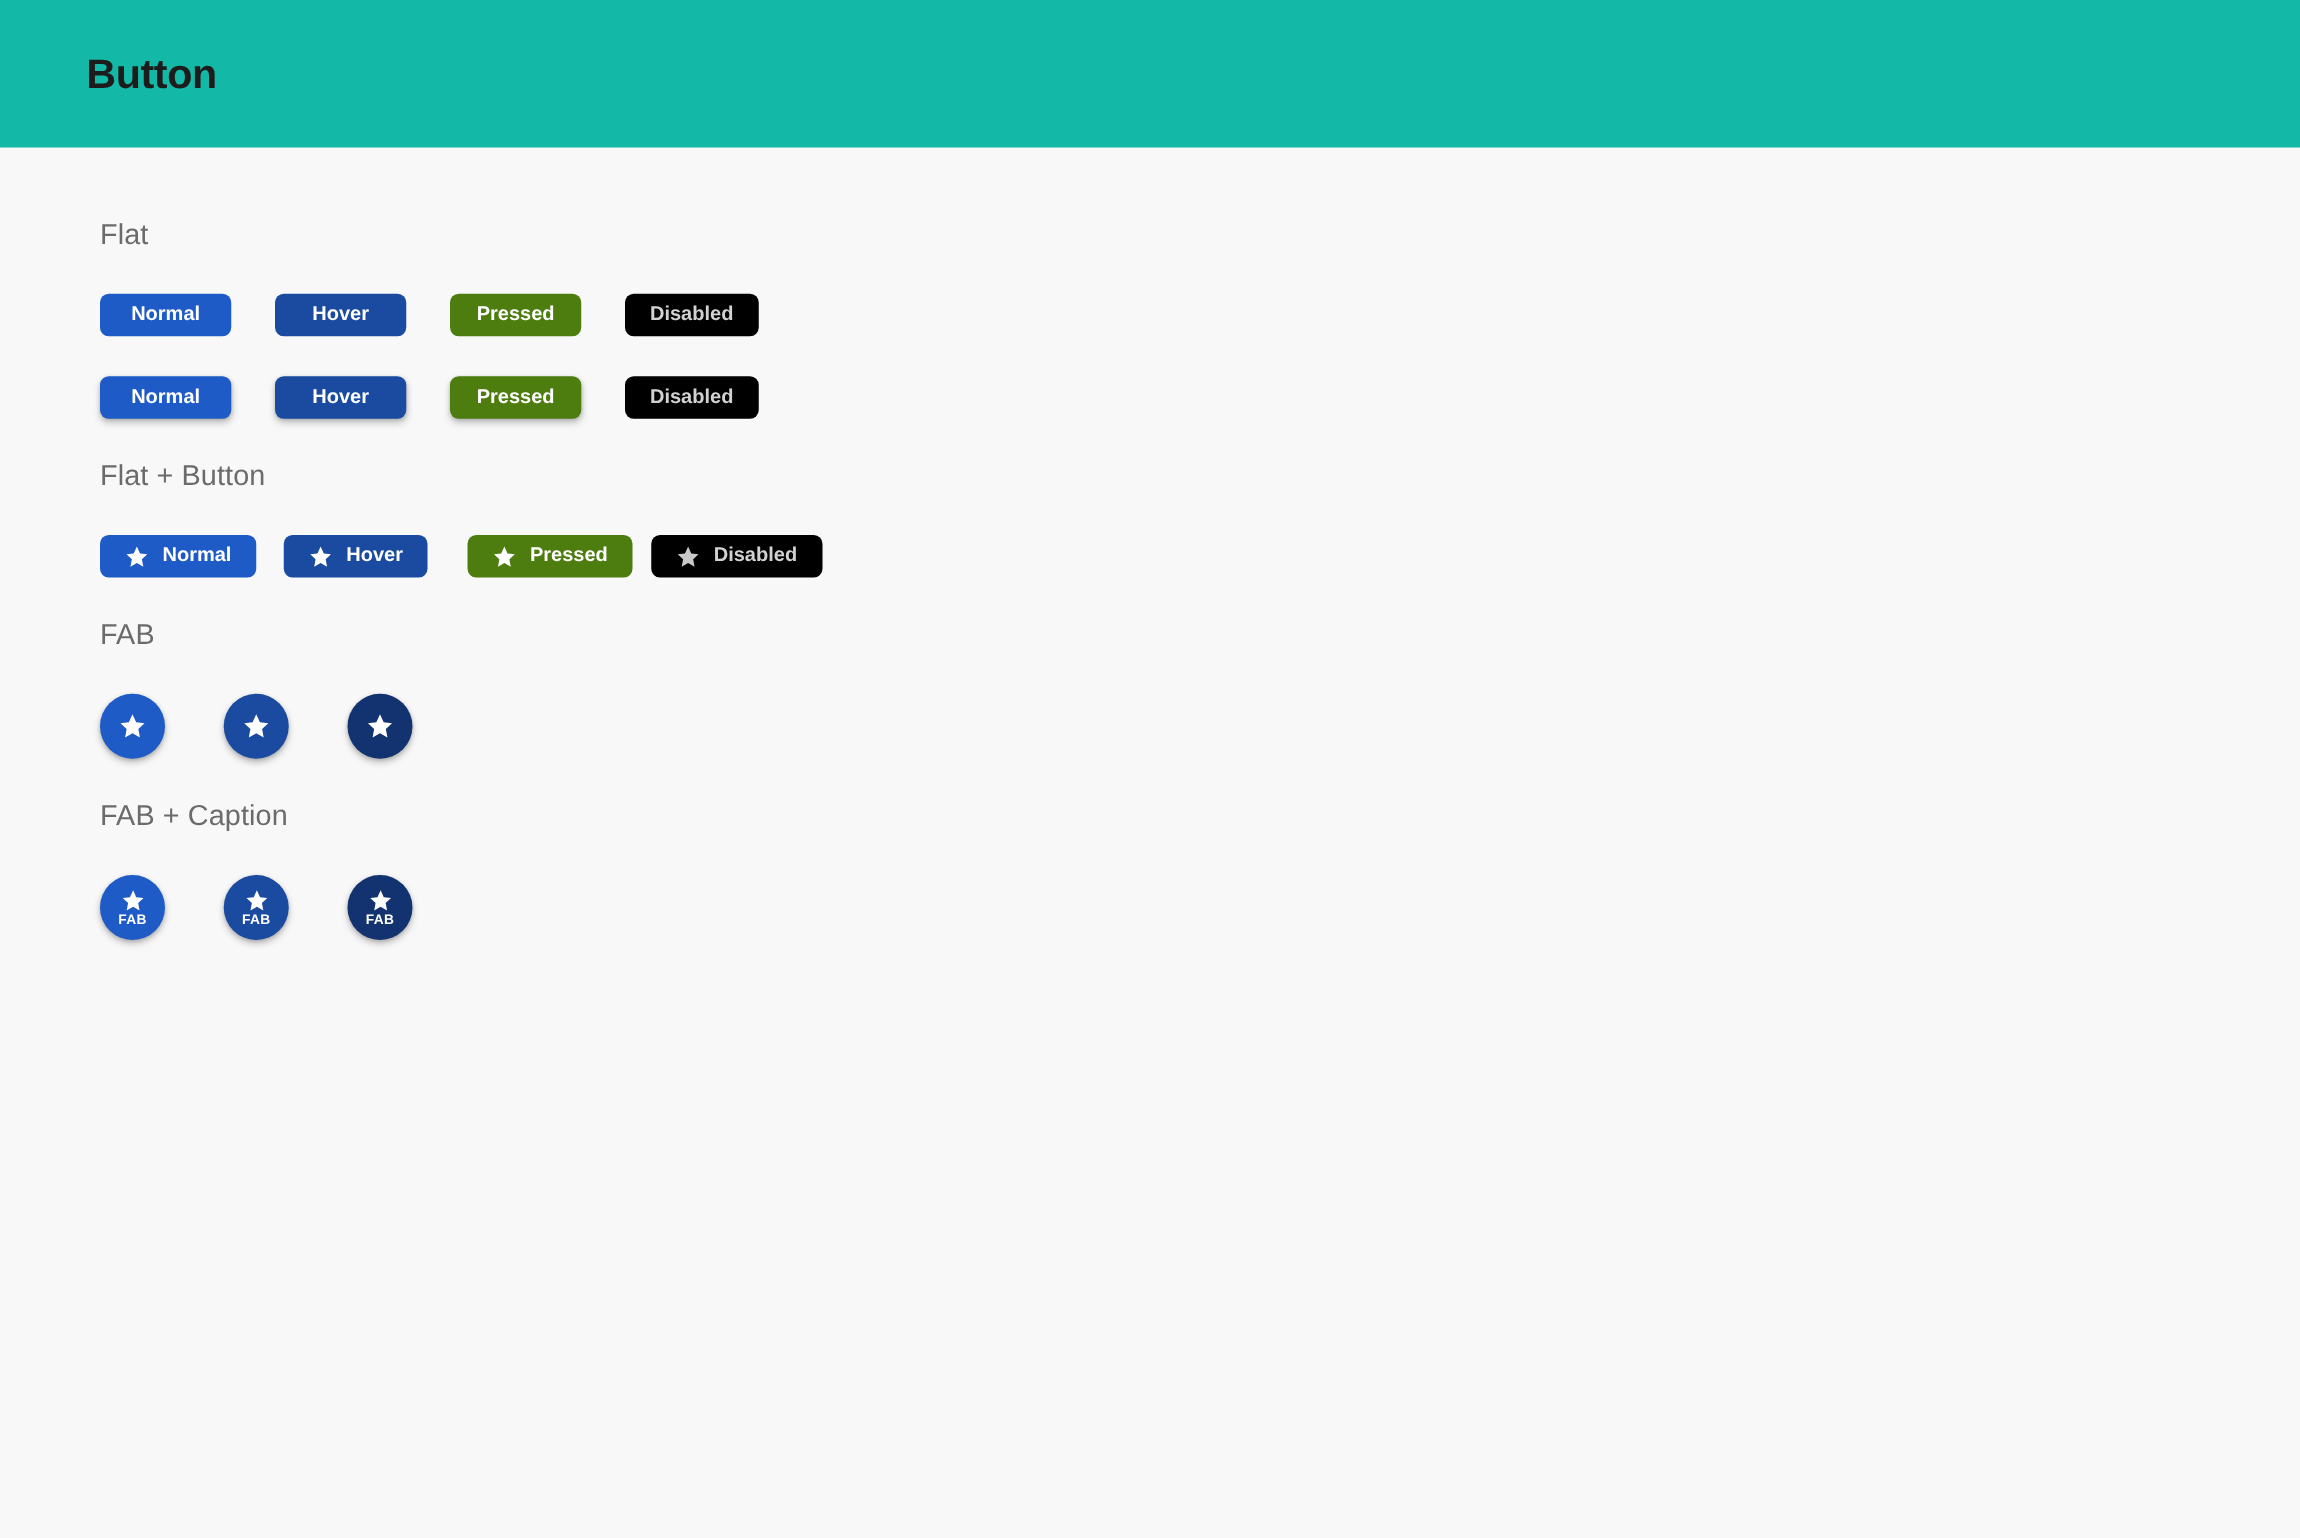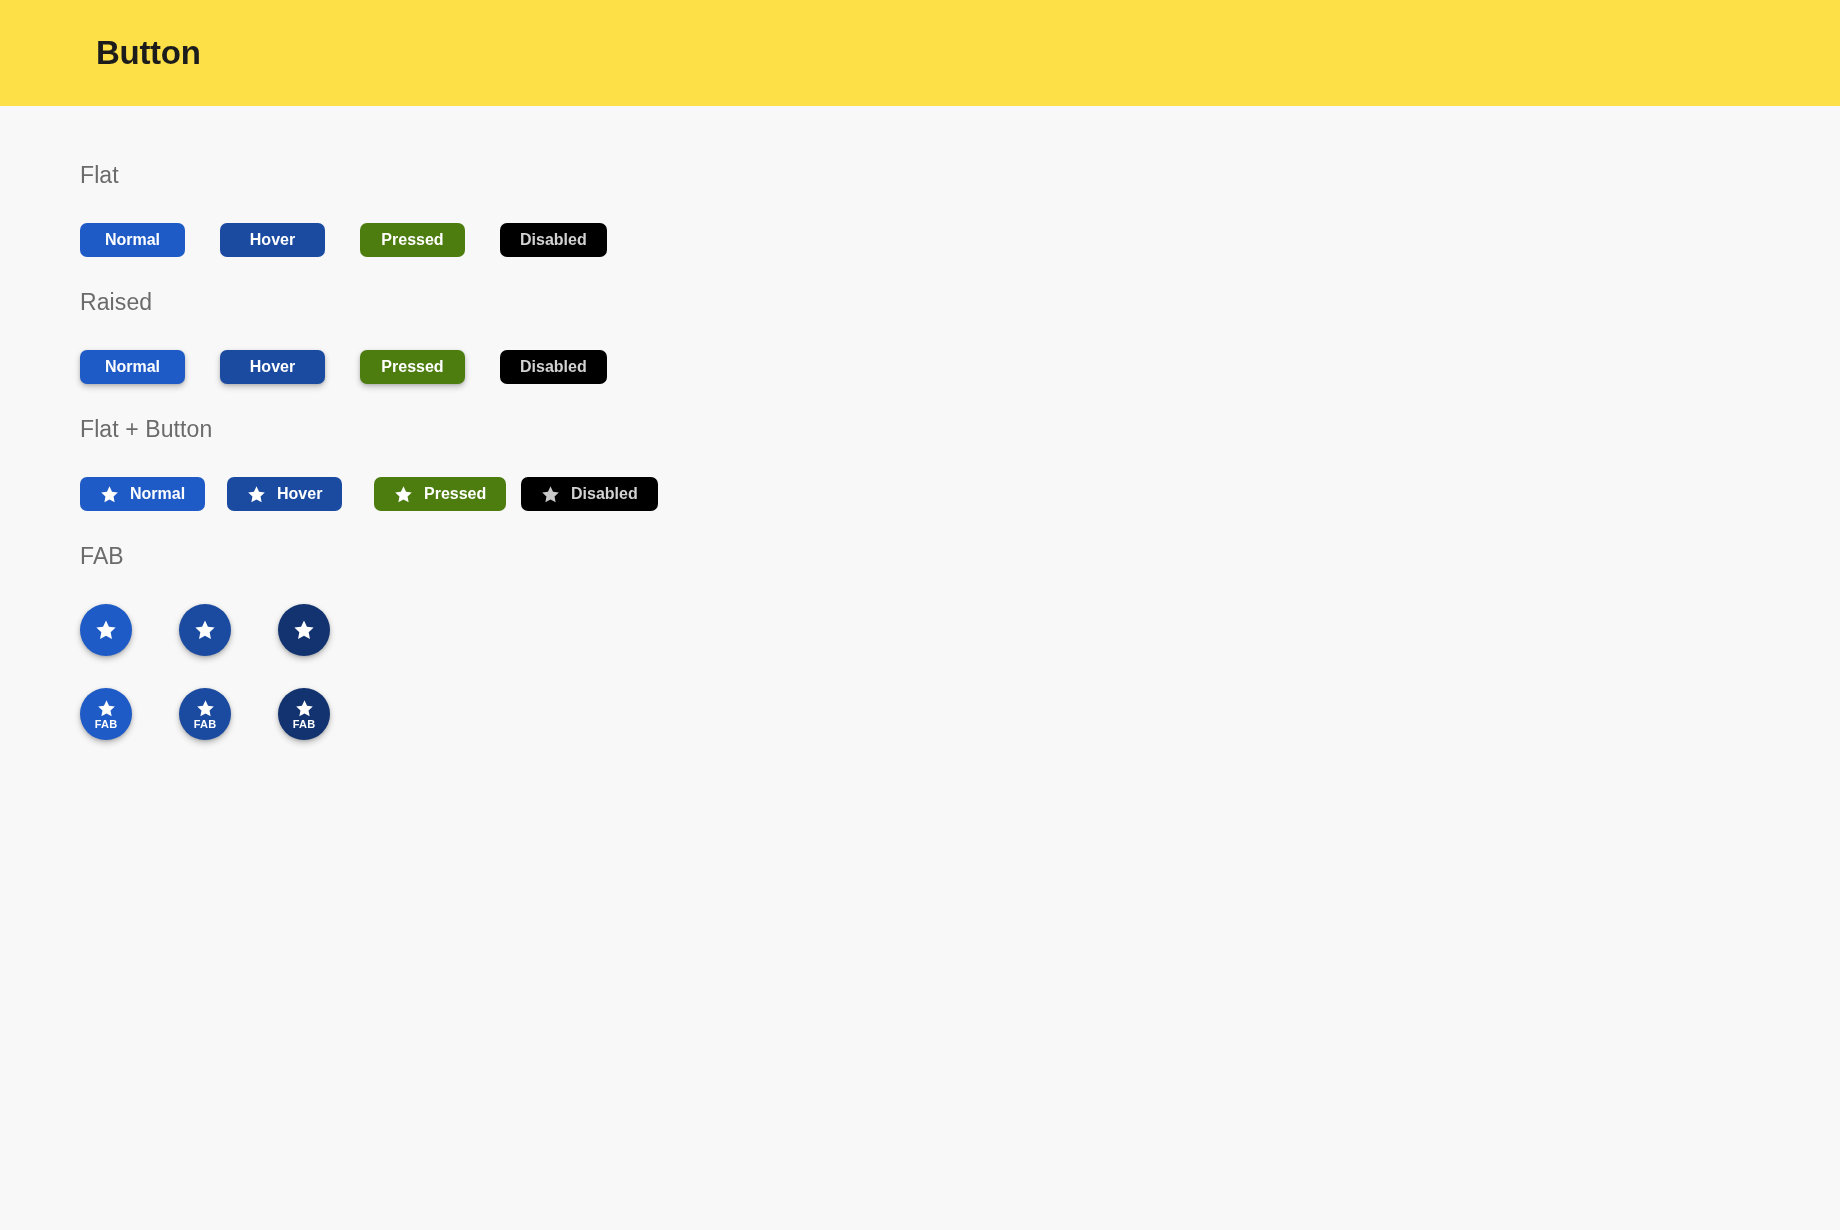--- a/index.html
+++ b/index.html
@@ -5,25 +5,25 @@
   * { margin:0; padding:0; box-sizing:border-box; }
   html, body { width:1840px; height:1230px; }
   body {
     background:#f8f8f8;
     font-family:"Liberation Sans", sans-serif;
     overflow:hidden;
   }
 
   
   .appbar {
-    height:106px;
-    background:#fde047;
+    height:118px;
+    background:#14b8a6;
     display:flex;
     align-items:center;
-    padding-left:96px;
+    padding-left:69px;
   }
   .appbar-title {
     font-size:33px;
     font-weight:bold;
     color:#1c1c1c;
     letter-spacing:-0.3px;
   }
 
   
   .content { padding:56px 118px 0 80px; }
@@ -131,21 +131,20 @@
       <div class="slot">
         <button class="btn pressed">Pressed</button>
       </div>
       <div class="slot">
         <button class="btn disabled">Disabled</button>
       </div>
     </div>
   </div>
 
   <div class="section">
-    <div class="section-title">Raised</div>
     <div class="row">
       <div class="slot">
         <button class="btn normal raised">Normal</button>
       </div>
       <div class="slot">
         <button class="btn hover raised">Hover</button>
       </div>
       <div class="slot">
         <button class="btn pressed raised">Pressed</button>
       </div>
@@ -214,20 +213,21 @@
         <button class="fab pressed">
           <svg class="star" viewBox="0 0 24 24">
               <path d="M12 1.6l3.2 6.9 7.3.9-5.4 5.1 1.4 7.4L12 18.2 5.5 21.9l1.4-7.4L1.5 9.4l7.3-.9z"></path>
             </svg>
         </button>
       </div>
     </div>
   </div>
 
   <div class="section">
+    <div class="section-title">FAB + Caption</div>
     <div class="row">
       <div class="fab-slot">
         <button class="fab normal captioned">
           <svg class="star" viewBox="0 0 24 24">
               <path d="M12 1.6l3.2 6.9 7.3.9-5.4 5.1 1.4 7.4L12 18.2 5.5 21.9l1.4-7.4L1.5 9.4l7.3-.9z"></path>
             </svg>
           <span class="fab-caption">FAB</span>
         </button>
       </div>
       <div class="fab-slot">

